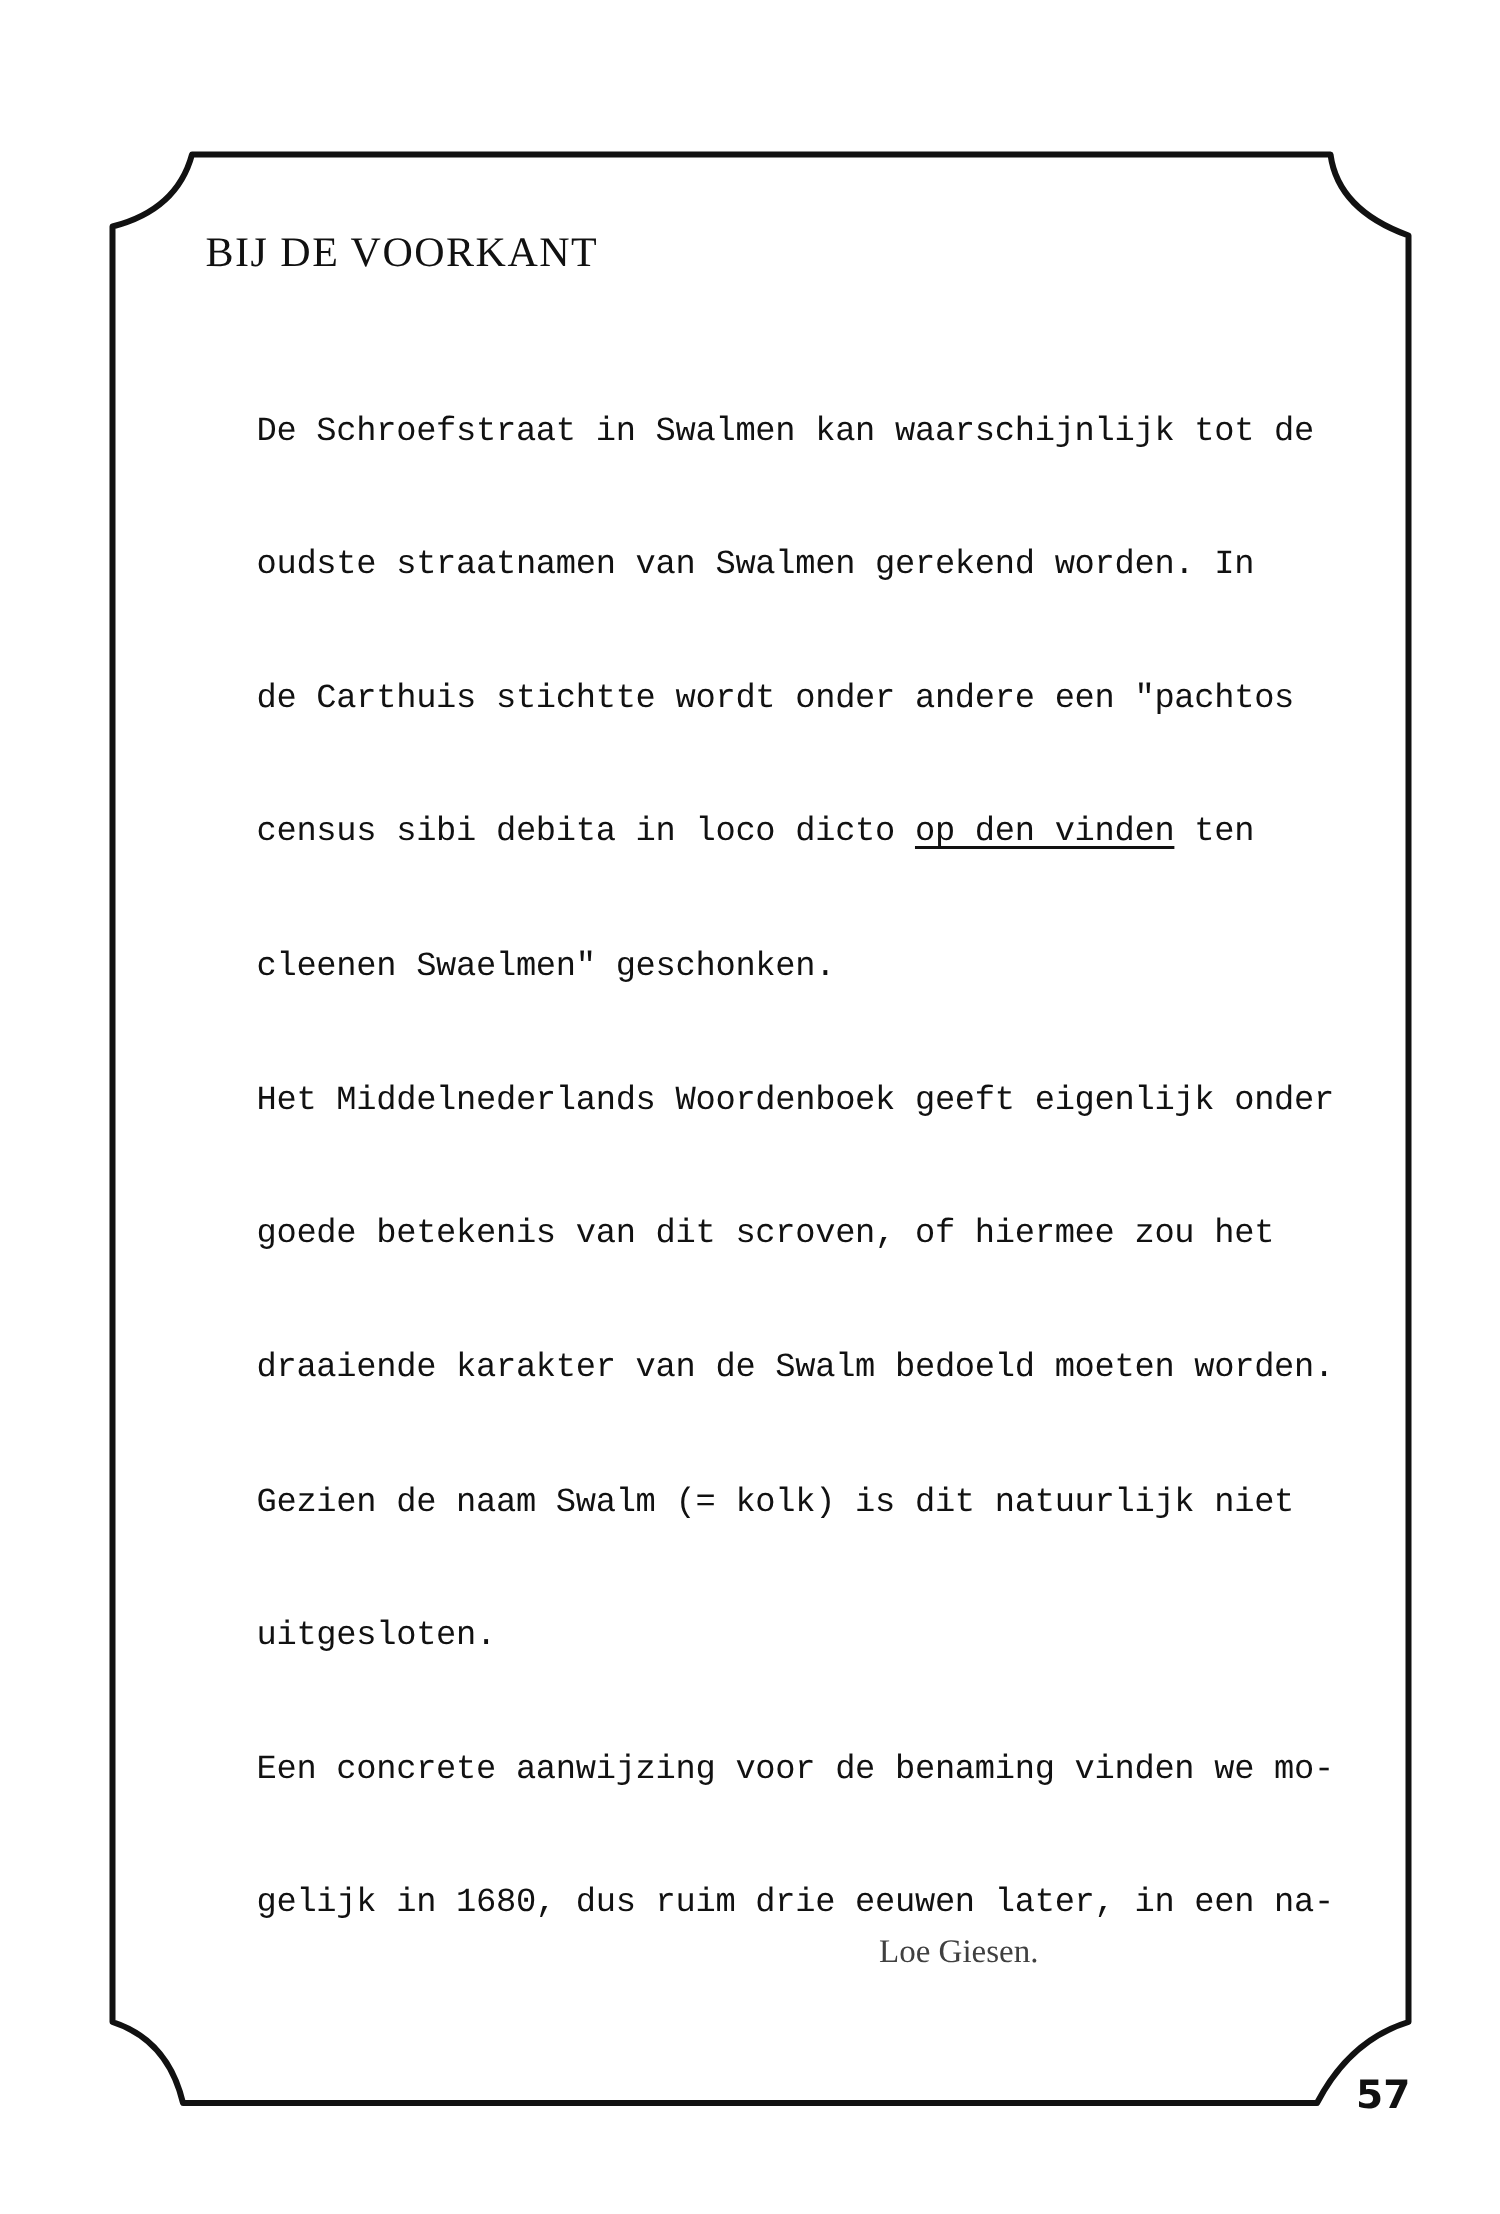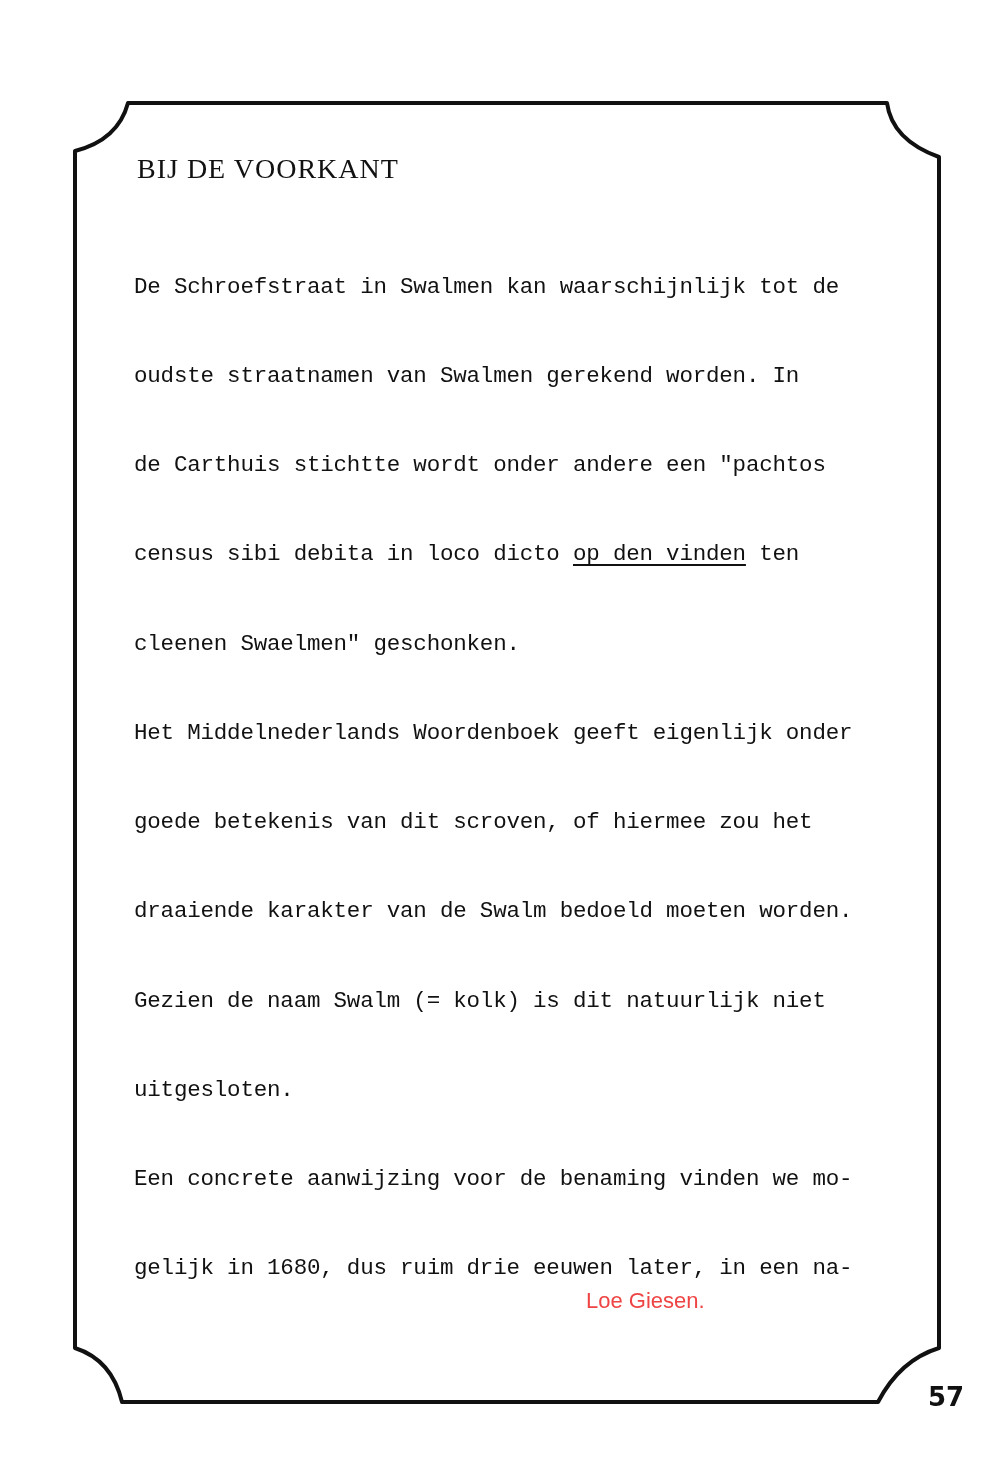--- a/index.html
+++ b/index.html
@@ -9,28 +9,28 @@
       position: absolute; left: 137px; top: 153px;
       font-family: "Liberation Serif", serif; font-size: 28px; letter-spacing: 1px;
       color: #111; white-space: pre;
     }
     .body-text {
       position: absolute; left: 134px; top: 213px;
       font-family: "Liberation Mono", monospace; font-size: 22.5px;
       line-height: 29.75px; color: #111; white-space: pre;
       letter-spacing: -0.2px;
     }
-    .line { display: block; height: 29.75px; }
+    .line { display: block; height: 29.75px; margin-left: 37px; }
     .u { text-decoration: underline; text-decoration-thickness: 2px; text-underline-offset: 4px; }
     .signature {
       position: absolute; left: 586px; top: 1288px;
-      font-family: Liberation Sans, sans-serif; font-size: 22px; color: #ef4444; white-space: pre;
+      font-family: Liberation Serif, serif; font-size: 22px; color: #404040; white-space: pre;
     }
     .page-number {
-      position: absolute; left: 928px; top: 1382px;
+      position: absolute; left: 904px; top: 1382px;
       font-family: "DejaVu Sans", sans-serif; font-weight: bold; font-size: 26px; color: #111;
     }
   </style>
 </head>
 <body>
 
 <svg class="frame" viewBox="0 0 1000 1476" xmlns="http://www.w3.org/2000/svg">
   <path d="M 128 103 L 887 103
            Q 892 140 939 157
            L 939 1348

